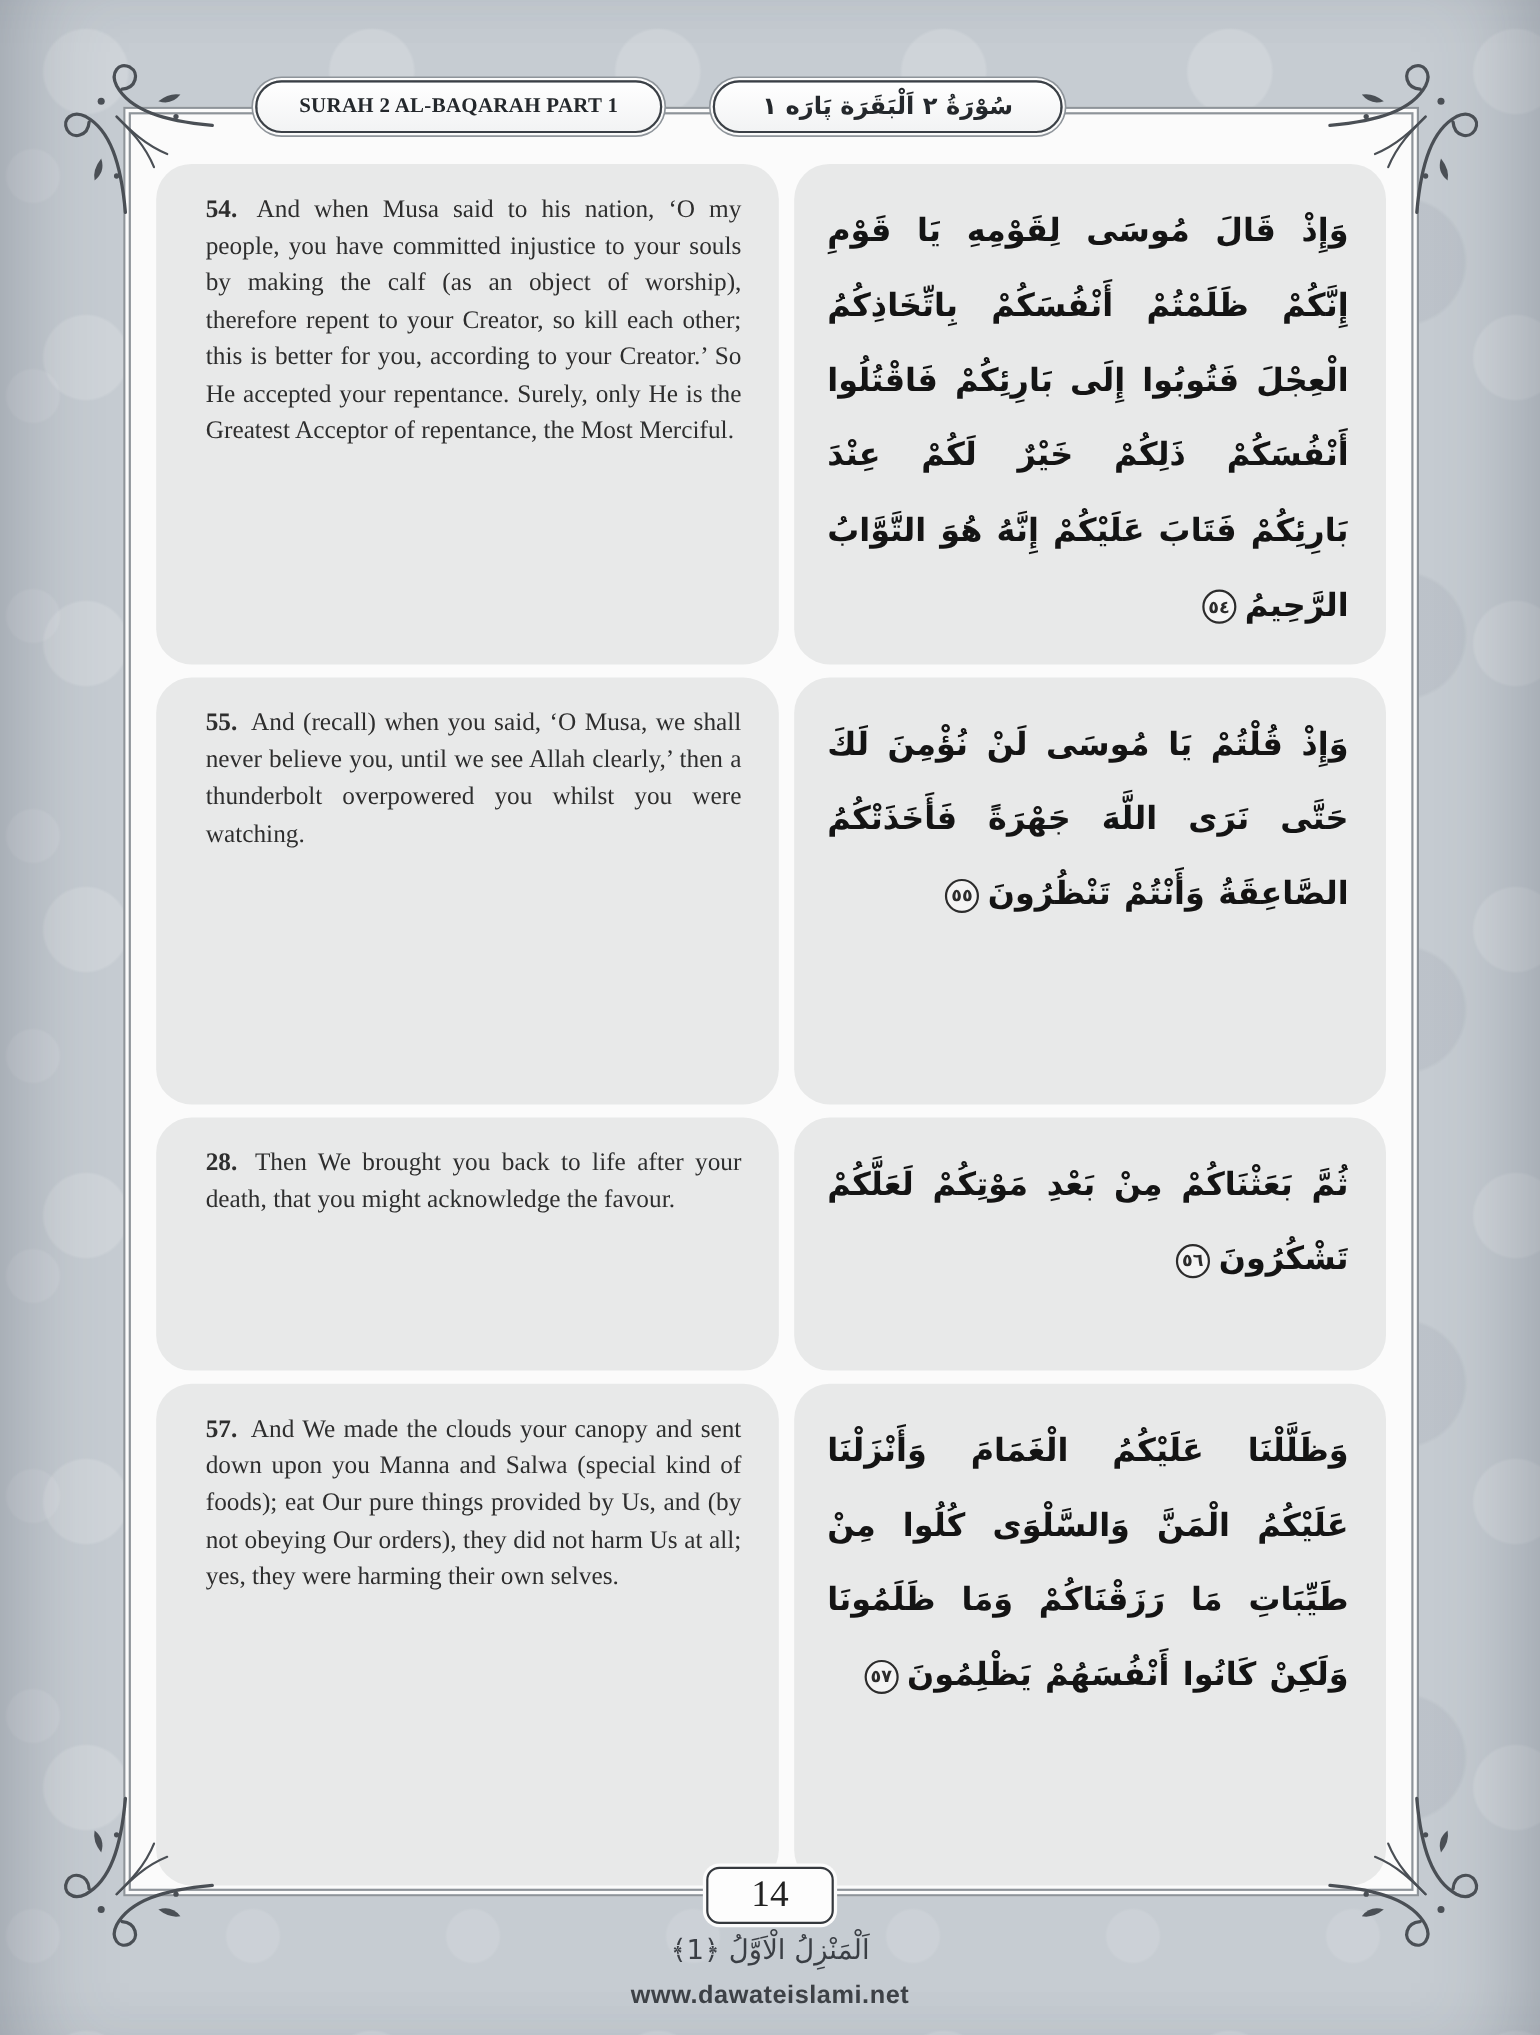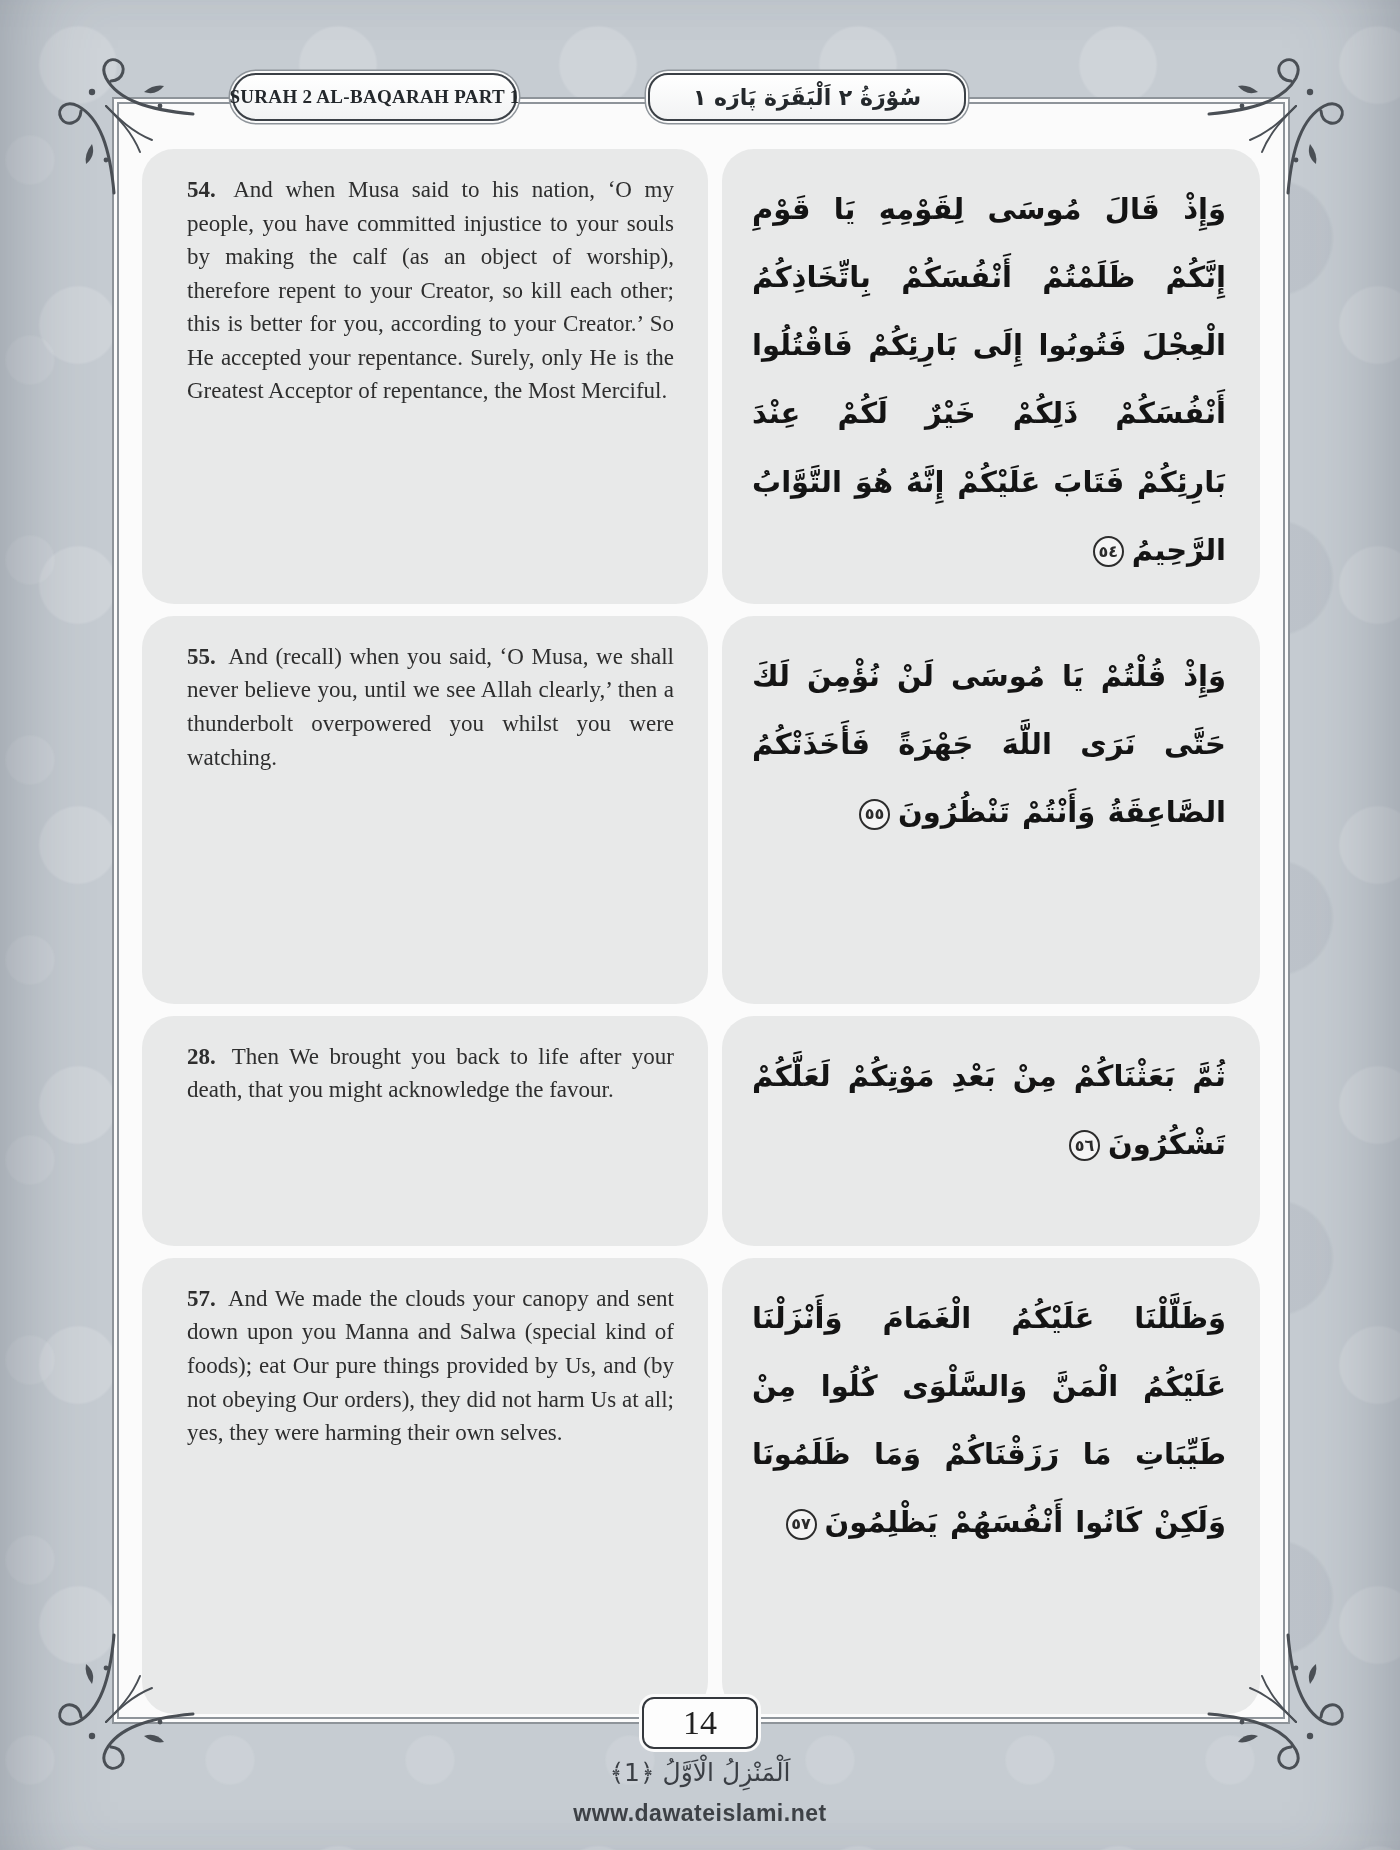--- a/index.html
+++ b/index.html
@@ -37,22 +37,22 @@
 
   
   .pill{
     position:absolute; top:73px; height:48px; z-index:6;
     background:linear-gradient(#ffffff,#f2f3f4);
     border:2px solid #3b4046; border-radius:26px;
     box-shadow:0 0 0 2px #fbfbfb, 0 0 0 3.5px #8e949a;
     display:flex; align-items:center; justify-content:center;
     box-sizing:border-box;
   }
-  .pill-left{left:232px; width:285px;}
-  .pill-right{left:648px; width:318px;border-radius:20px;}
+  .pill-left{left:232px; width:370px;}
+  .pill-right{left:648px; width:318px;}
   .pill-left .label{
     font-family:"Liberation Serif", serif; font-weight:bold; font-size:19px;
     letter-spacing:.3px; color:#24282c; white-space:nowrap;
   }
   .pill-right .label{
     font-family:"DejaVu Sans", sans-serif; direction:rtl; font-weight:bold;
     font-size:22px; color:#24282c; white-space:nowrap;
   }
 
   

